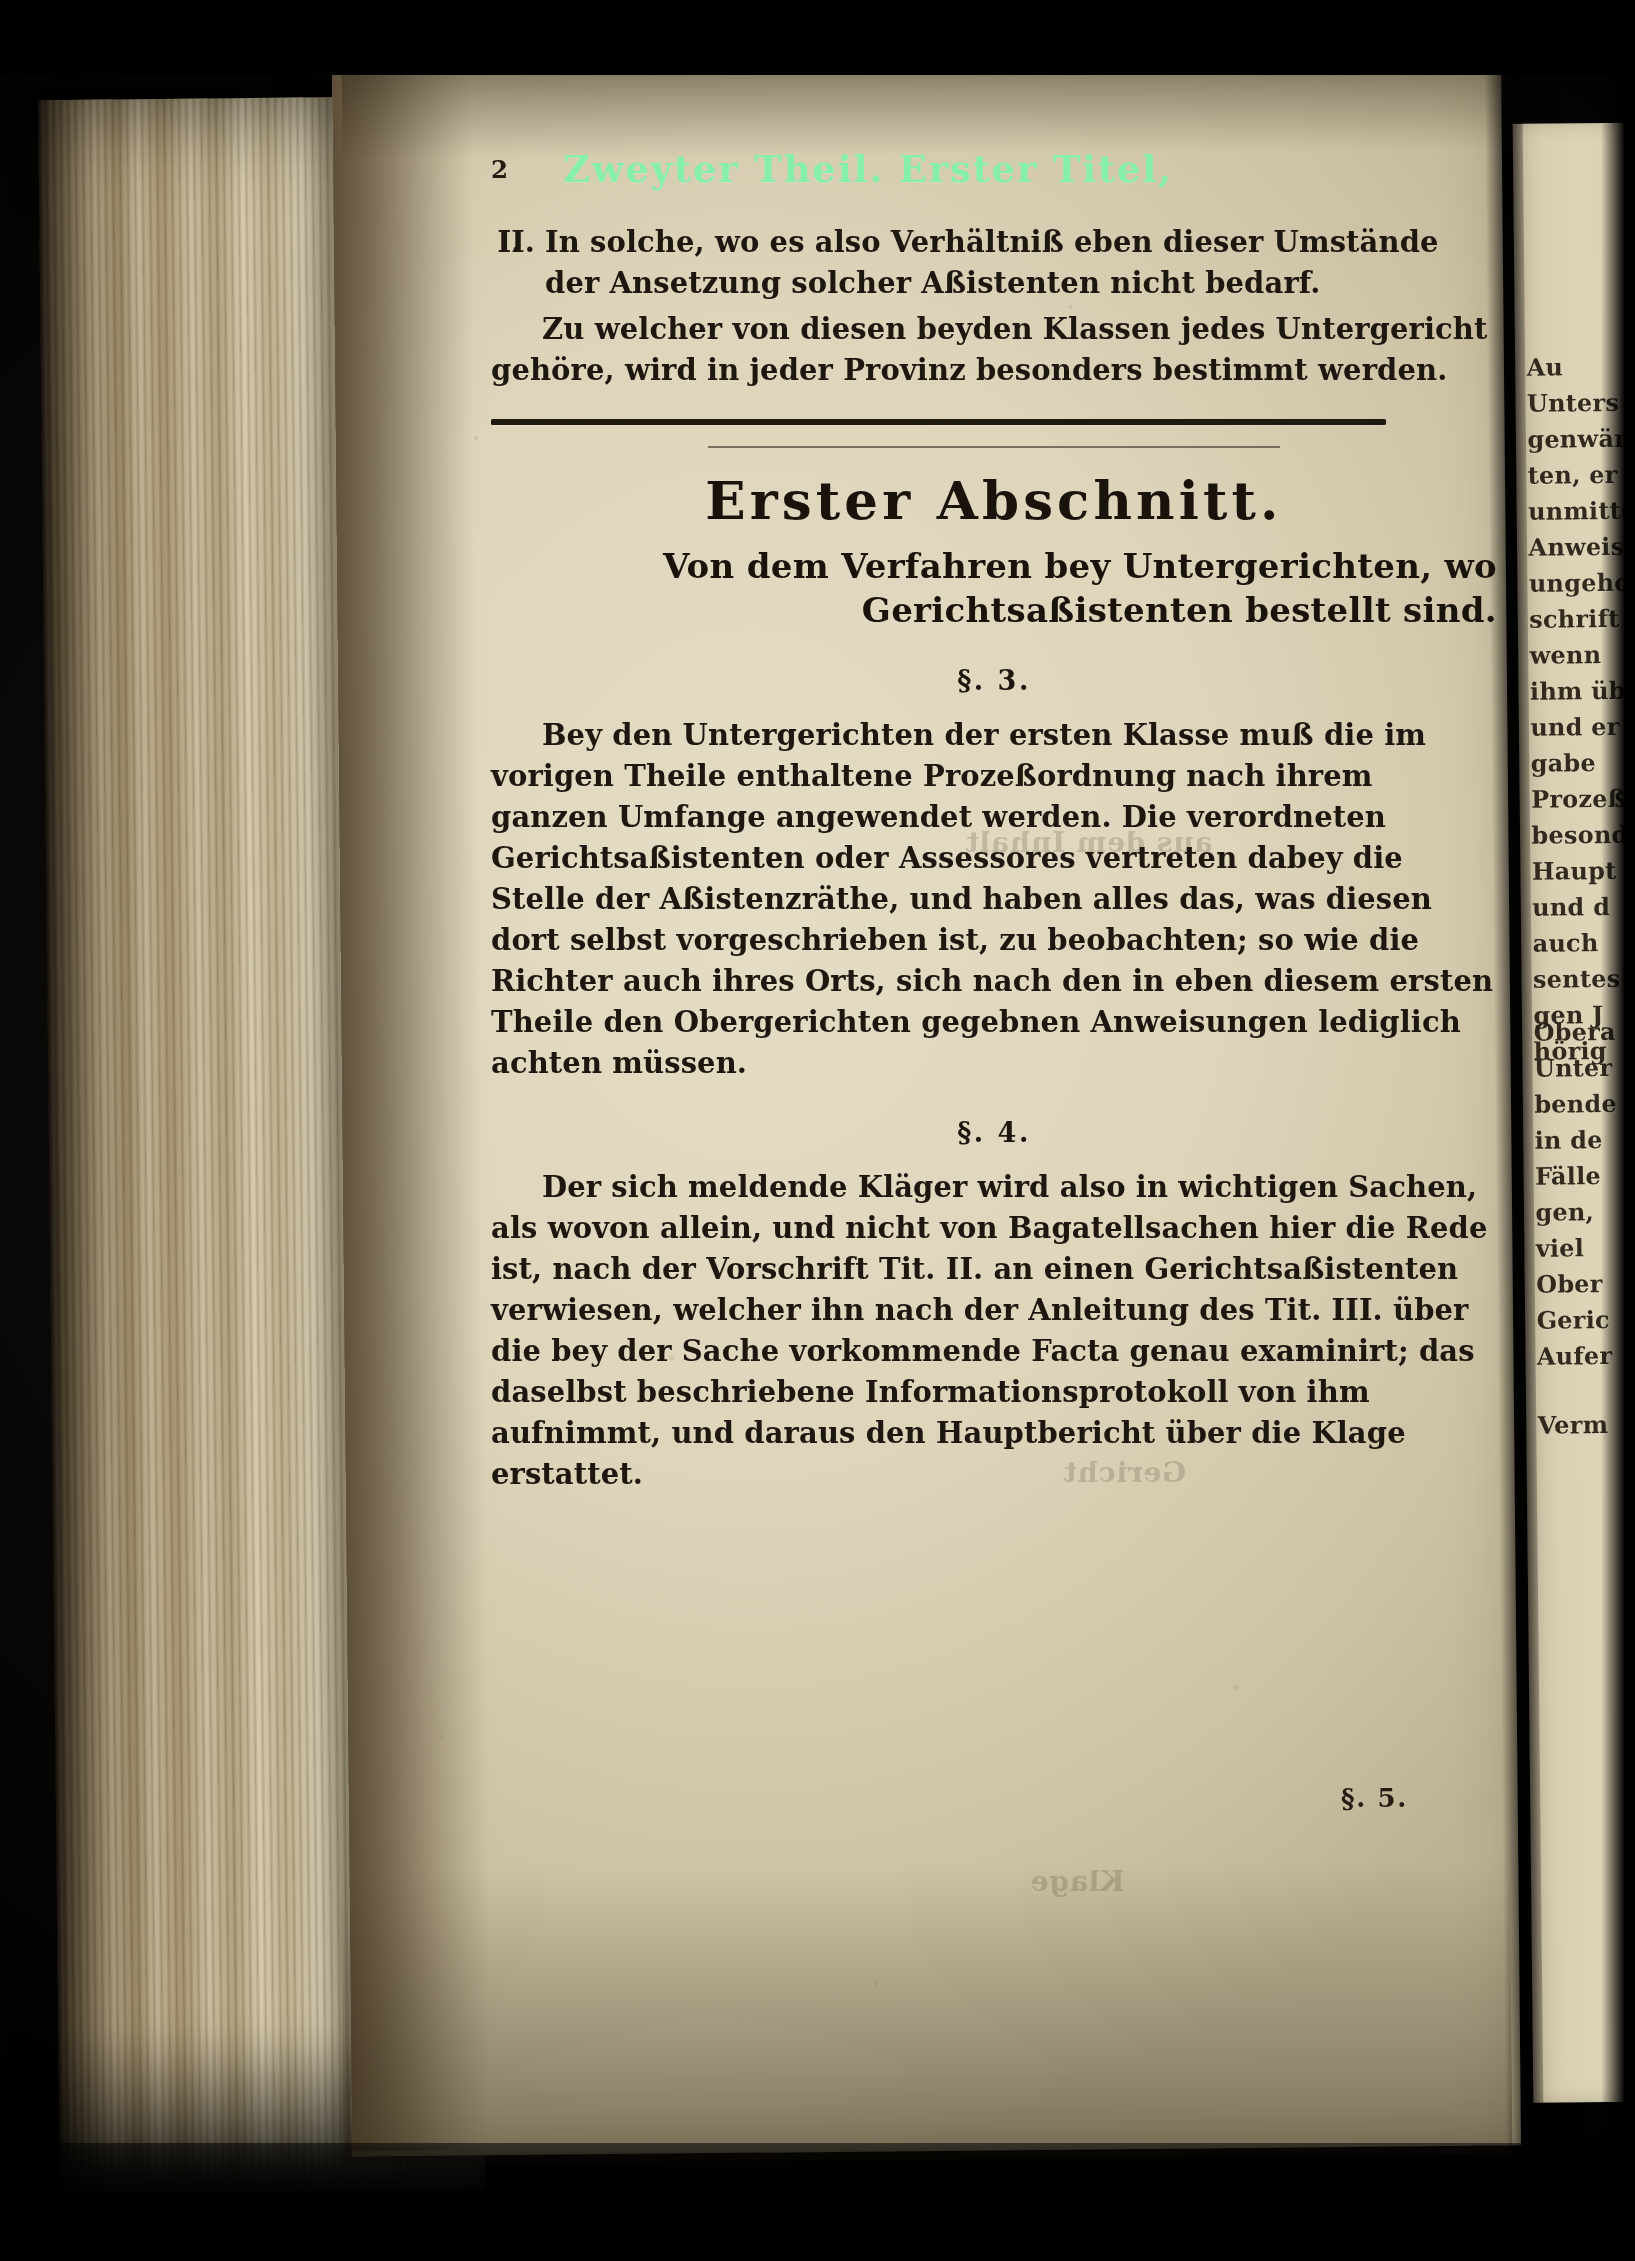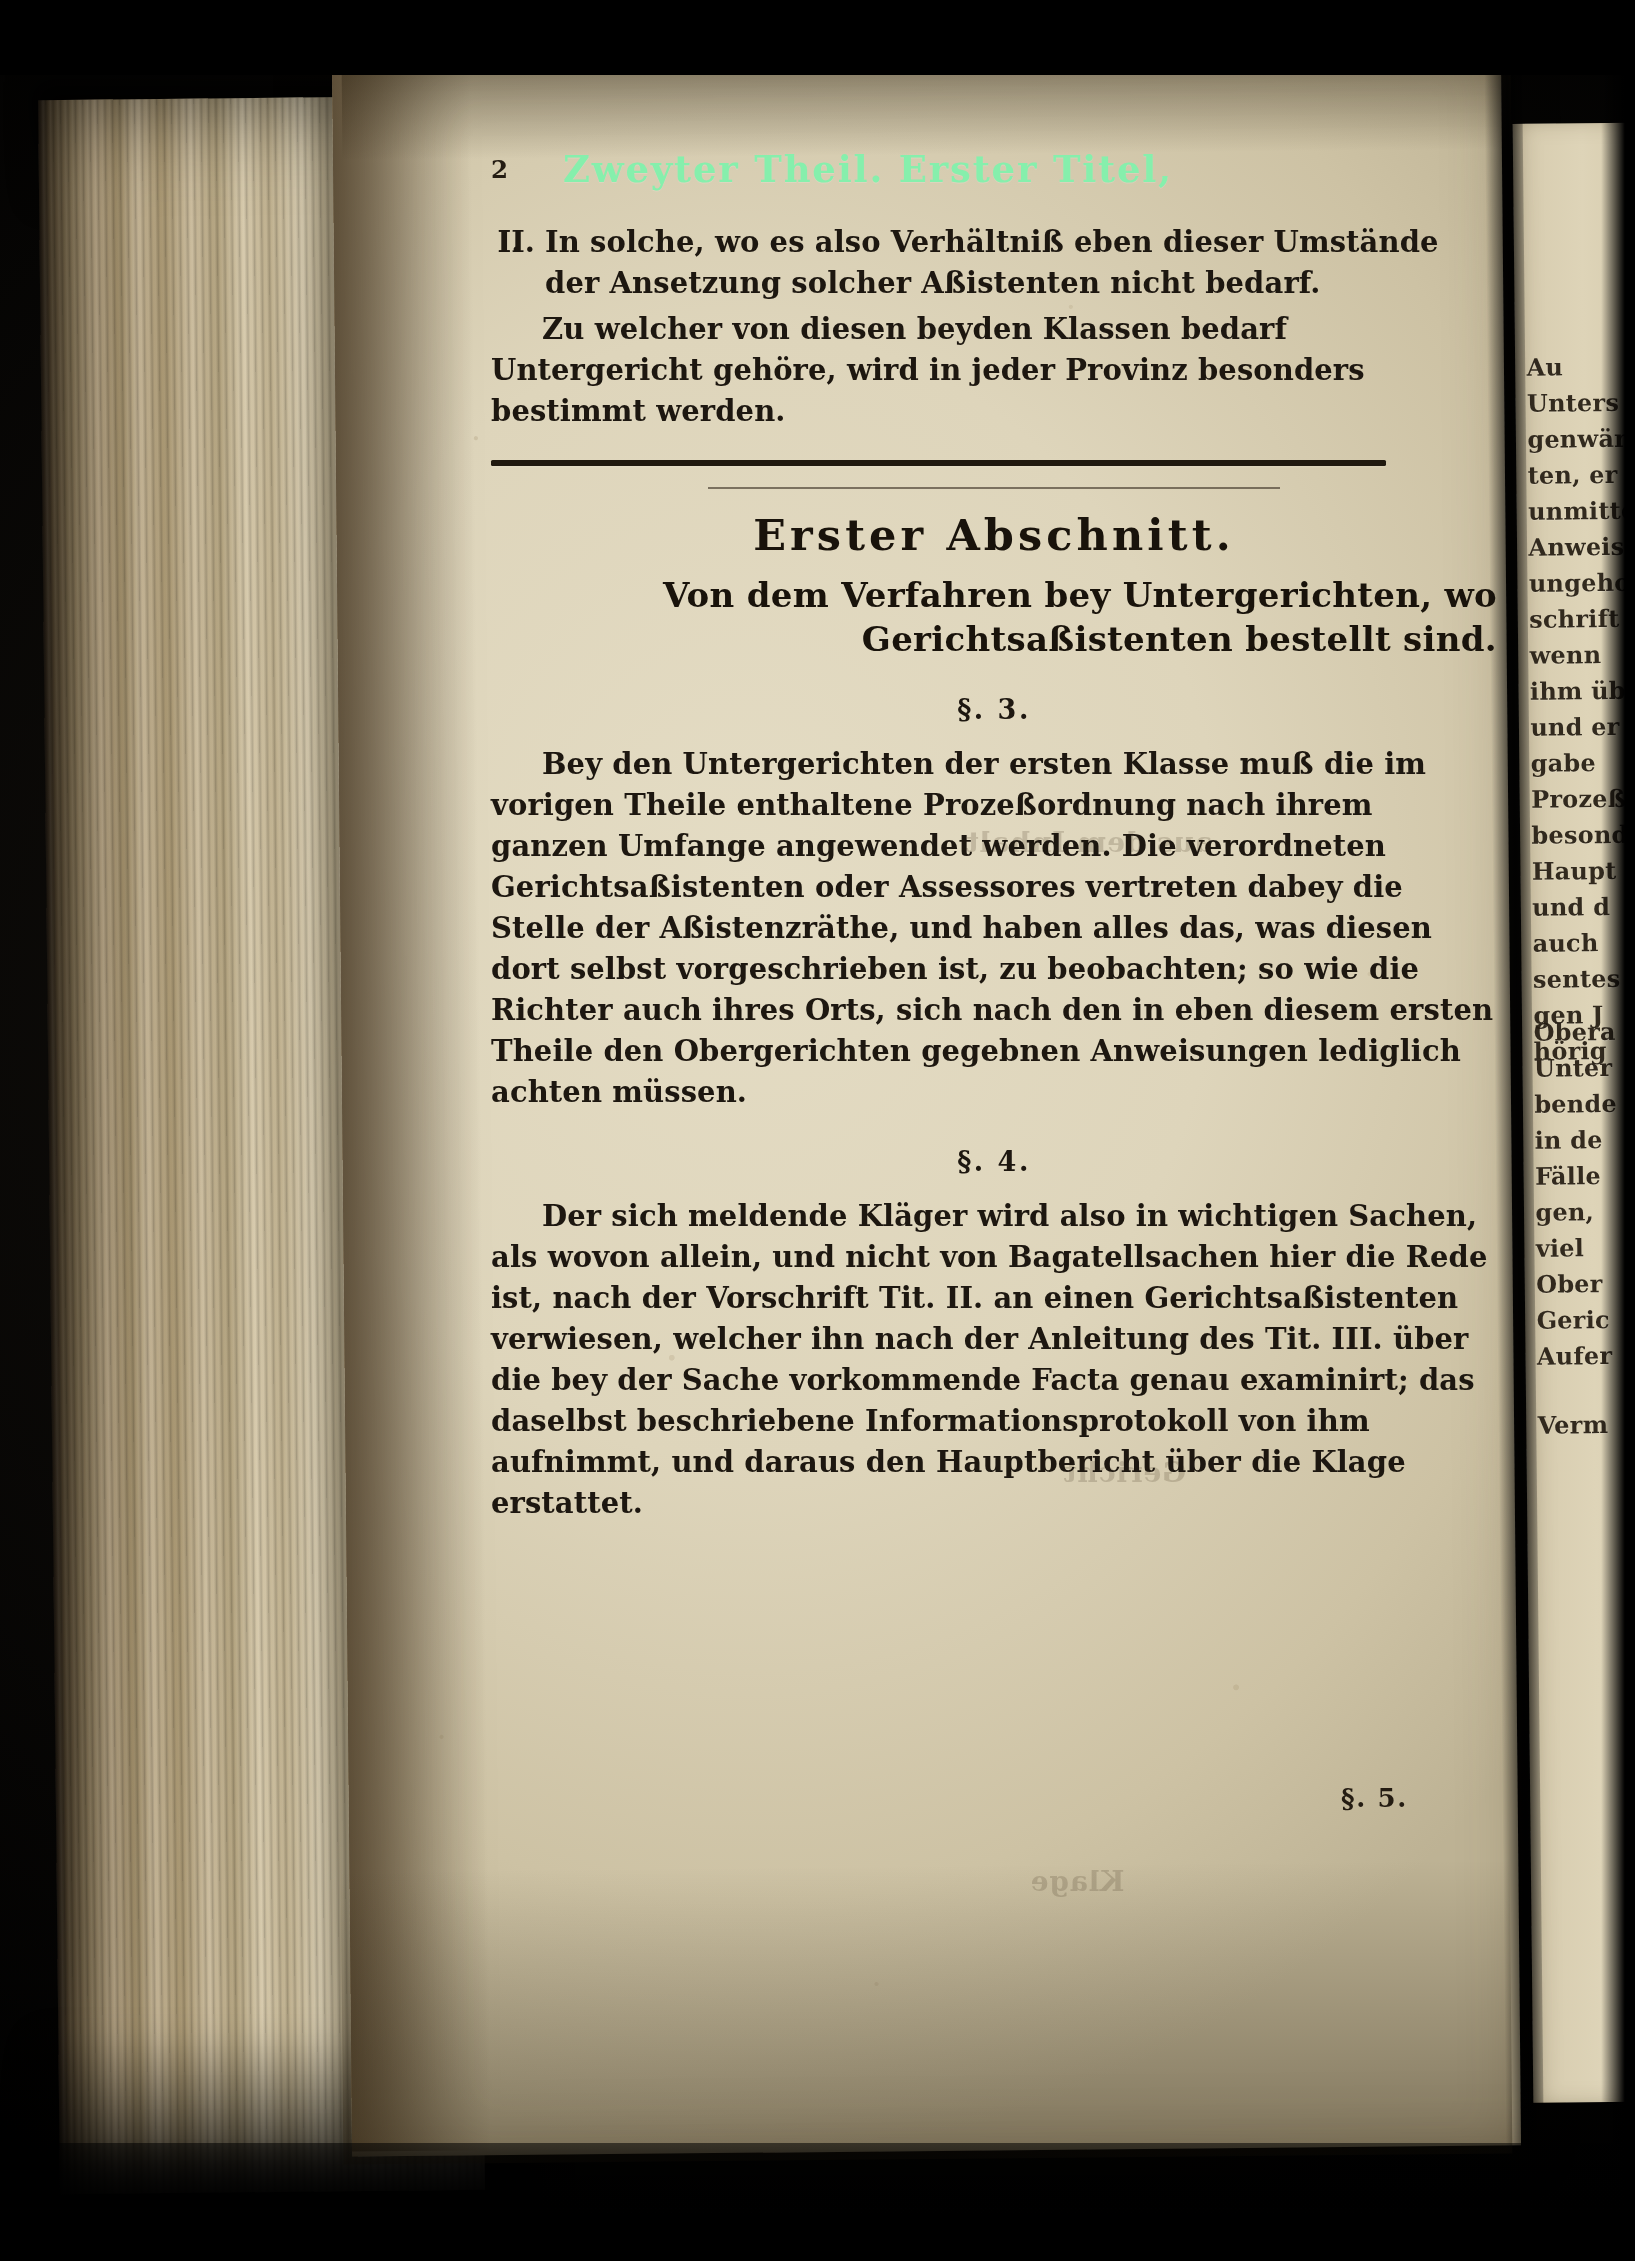--- a/index.html
+++ b/index.html
@@ -259,21 +259,21 @@
   .rule-thin {
     margin: 21px auto 0 auto;
     height: 2.5px;
     width: 572px;
     background: rgba(40,30,18,0.55);
   }
 
   h2.section-title {
     margin: 21px 0 0 0;
     text-align: center;
-    font-size: 43px;
+    font-size: 53px;
     font-weight: 700;
     letter-spacing: 4.1px;
     color: #19130b;
   }
   h3.section-sub {
     margin: 13px 0 0 0;
     text-align: right;
     font-size: 34px;
     font-weight: 700;
     line-height: 44px;
@@ -341,21 +341,21 @@
     <ol class="roman">
       <li>
         <span class="marker">I.</span>
       </li>
       <li>
         <span class="marker">II.</span>
         <span>In solche, wo es also Verhältniß eben dieser Umstände der Ansetzung solcher Aßistenten nicht bedarf.</span>
       </li>
     </ol>
 
-    <p class="body indent" style="margin-top:3.3px;">Zu welcher von diesen beyden Klassen bedarf Untergericht gehöre, wird in jeder Provinz besonders bestimmt werden.</p>
+    <p class="body indent" style="margin-top:3.3px;">Zu welcher von diesen beyden Klassen jedes Untergericht gehöre, wird in jeder Provinz besonders bestimmt werden.</p>
 
     <div class="rule"></div>
     <div class="rule-thin"></div>
 
     <h2 class="section-title">Erster Abschnitt.</h2>
     <h3 class="section-sub">Von dem Verfahren bey Untergerichten, wo Gerichtsaßistenten bestellt sind.</h3>
 
     <div class="para-num">§. 3.</div>
     <p class="body indent">Bey den Untergerichten der ersten Klasse muß die im vorigen Theile enthaltene Prozeßordnung nach ihrem ganzen Umfange angewendet werden. Die verordneten Gerichtsaßistenten oder Assessores vertreten dabey die Stelle der Aßistenzräthe, und haben alles das, was diesen dort selbst vorgeschrieben ist, zu beobachten; so wie die Richter auch ihres Orts, sich nach den in eben diesem ersten Theile den Obergerichten gegebnen Anweisungen lediglich achten müssen.</p>
 

